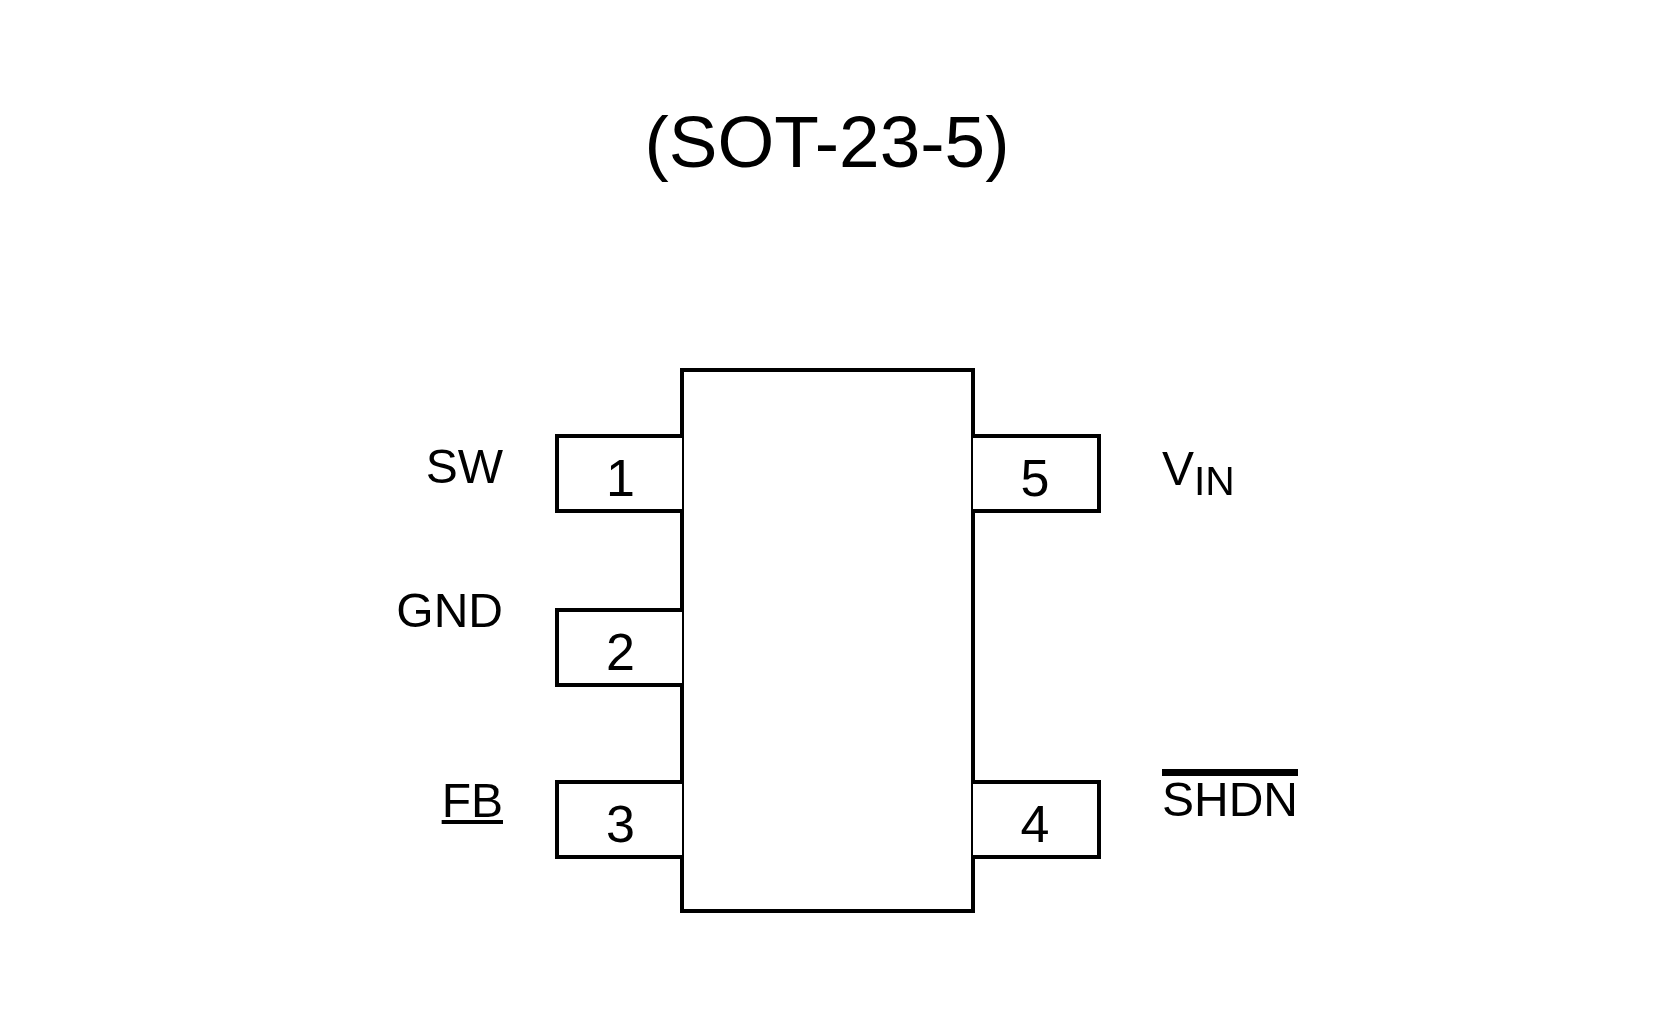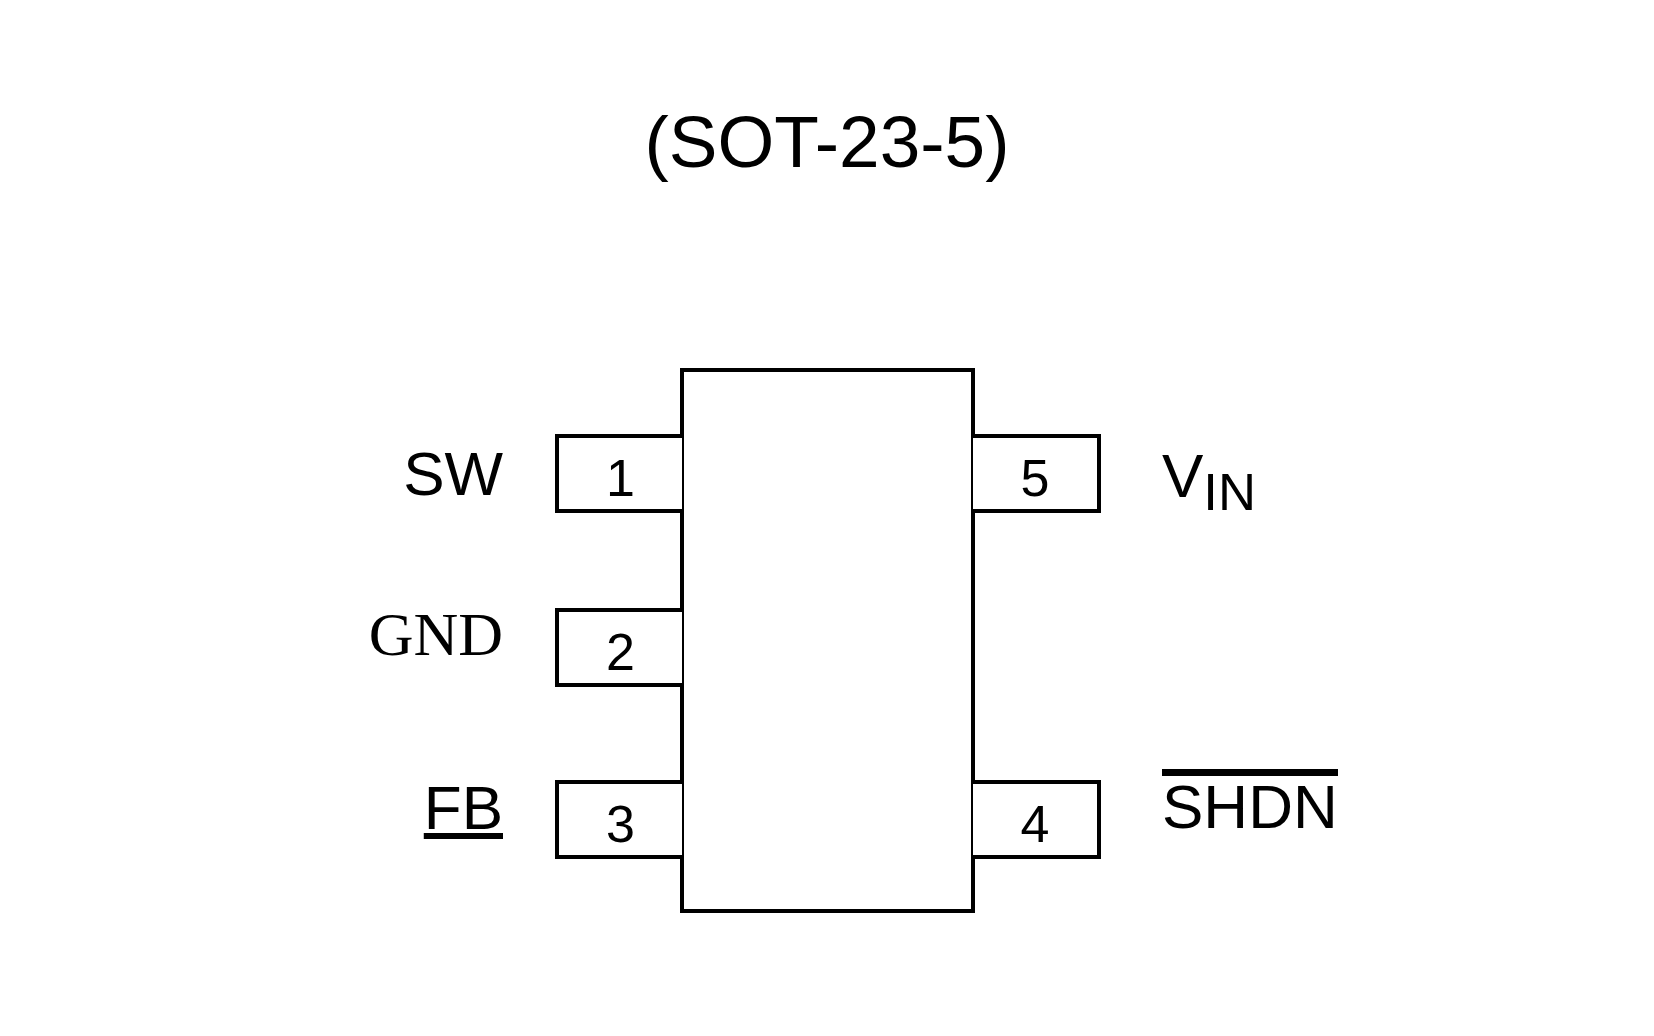--- a/index.html
+++ b/index.html
@@ -62,35 +62,35 @@
   .pin-row-2 { top: 608px; }
   .pin-row-3 { top: 780px; }
   .pin-num {
     font-size: 52px;
     line-height: 1;
     transform: translateY(4px);
     color: #000000;
   }
   .pin-label {
     position: absolute;
-    font-size: 62px;
+    font-size: 48px;
     line-height: 1;
     color: #000000;
     white-space: nowrap;
   }
   .label-left {
     right: 1151px;
     text-align: right;
   }
   .label-right {
     left: 1162px;
     text-align: left;
   }
   .lbl-sw  { top: 443px; }
-  .lbl-gnd { top: 603px; font-family: Liberation Serif, serif; }
+  .lbl-gnd { top: 587px; }
   .lbl-fb  { top: 777px; text-decoration: underline; }
   .lbl-vin { top: 445px; }
   .lbl-shdn { top: 769px; }
   .overline-text {
     display: inline-block;
     border-top: 7px solid #000000;
     line-height: 1;
   }
   .sub {
     font-size: 0.85em;

